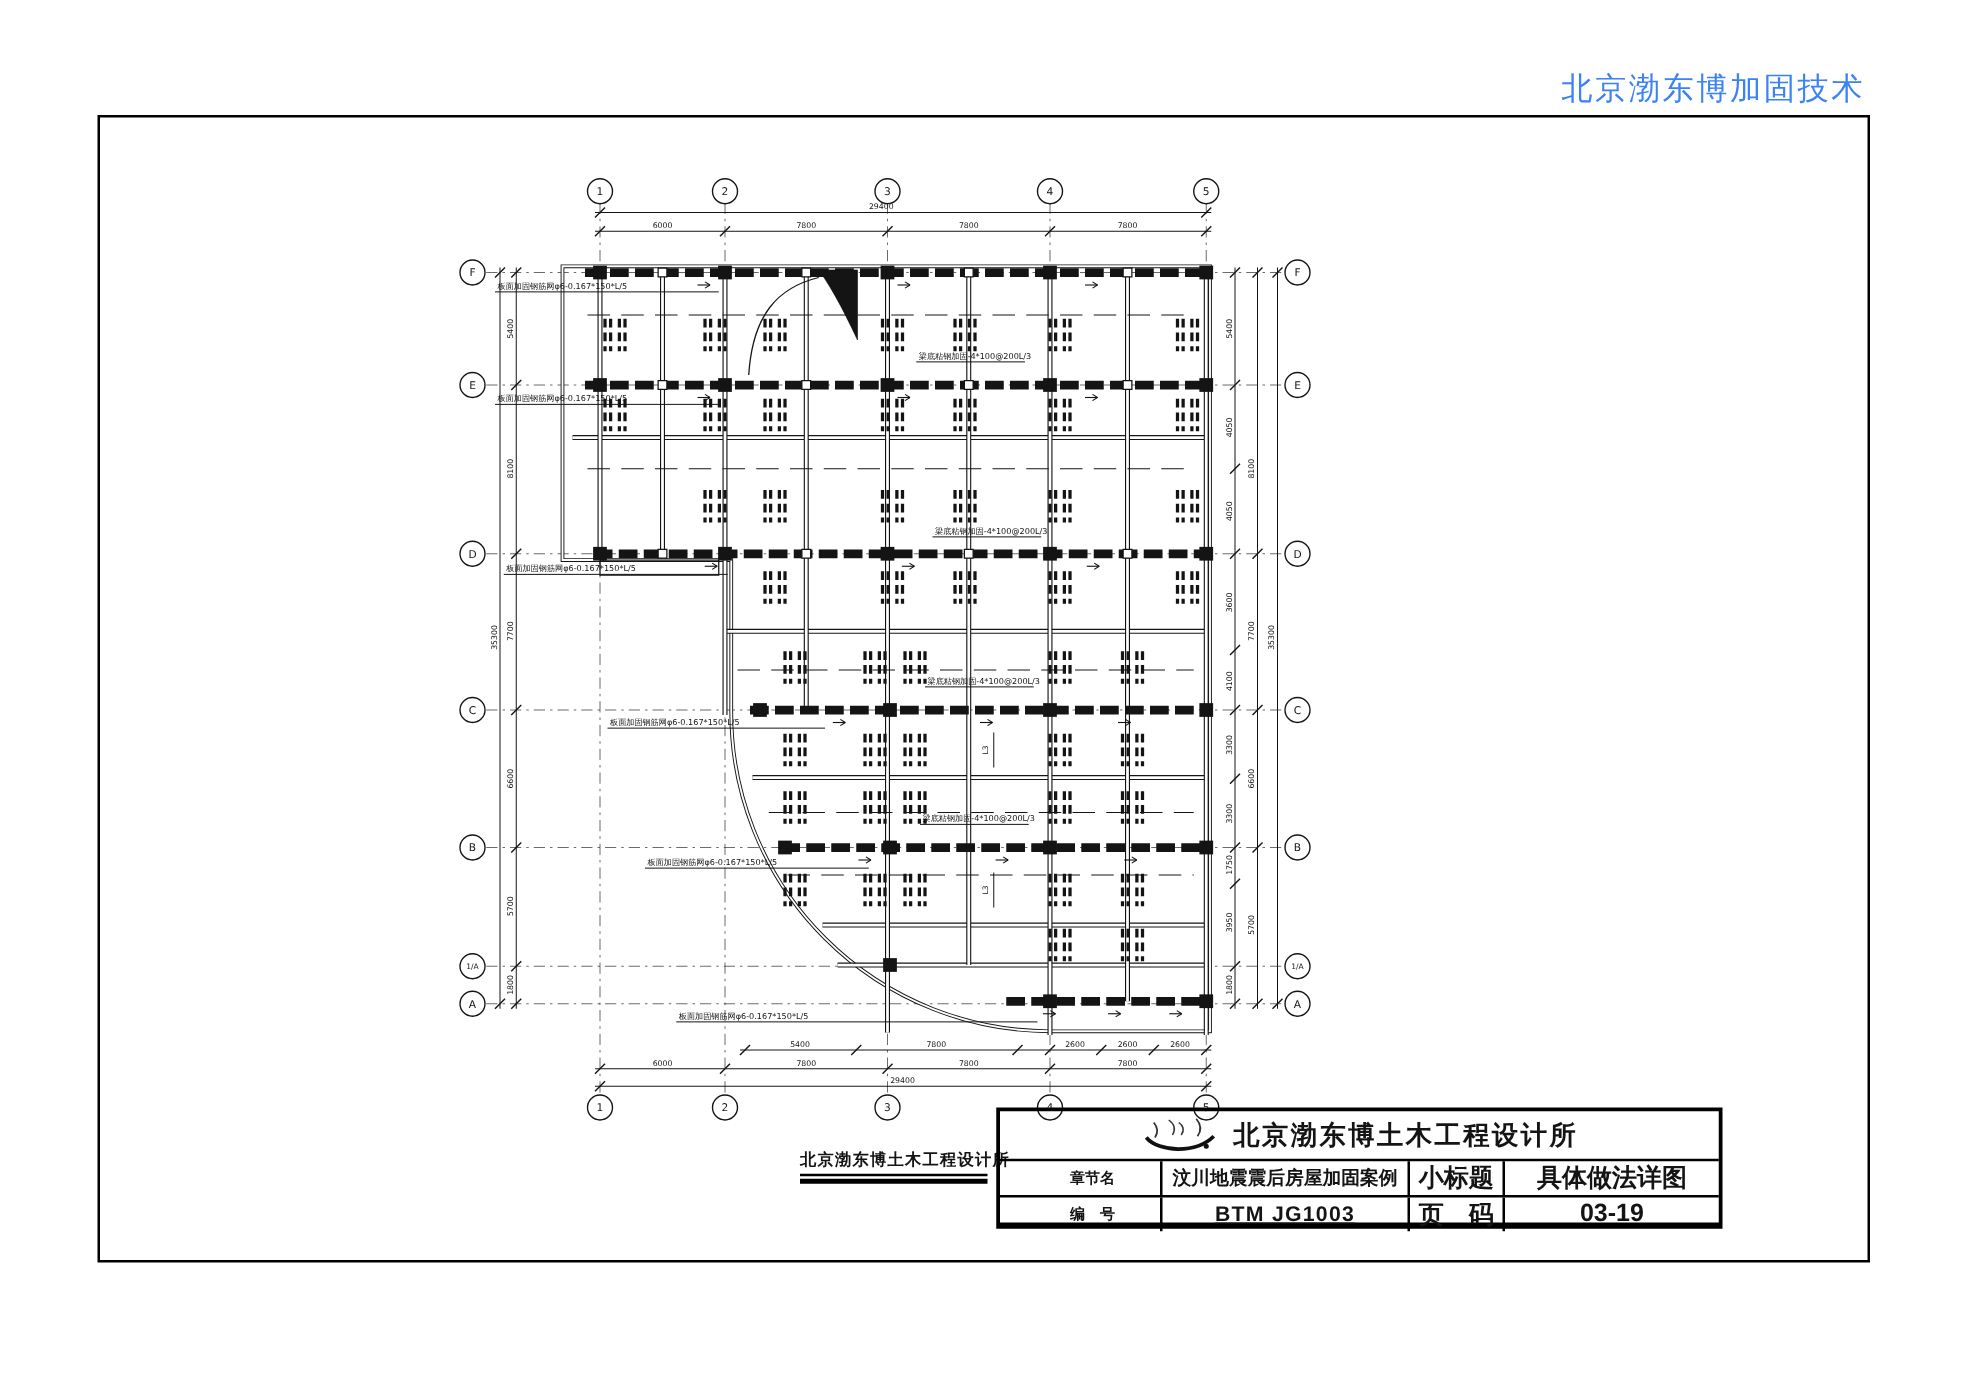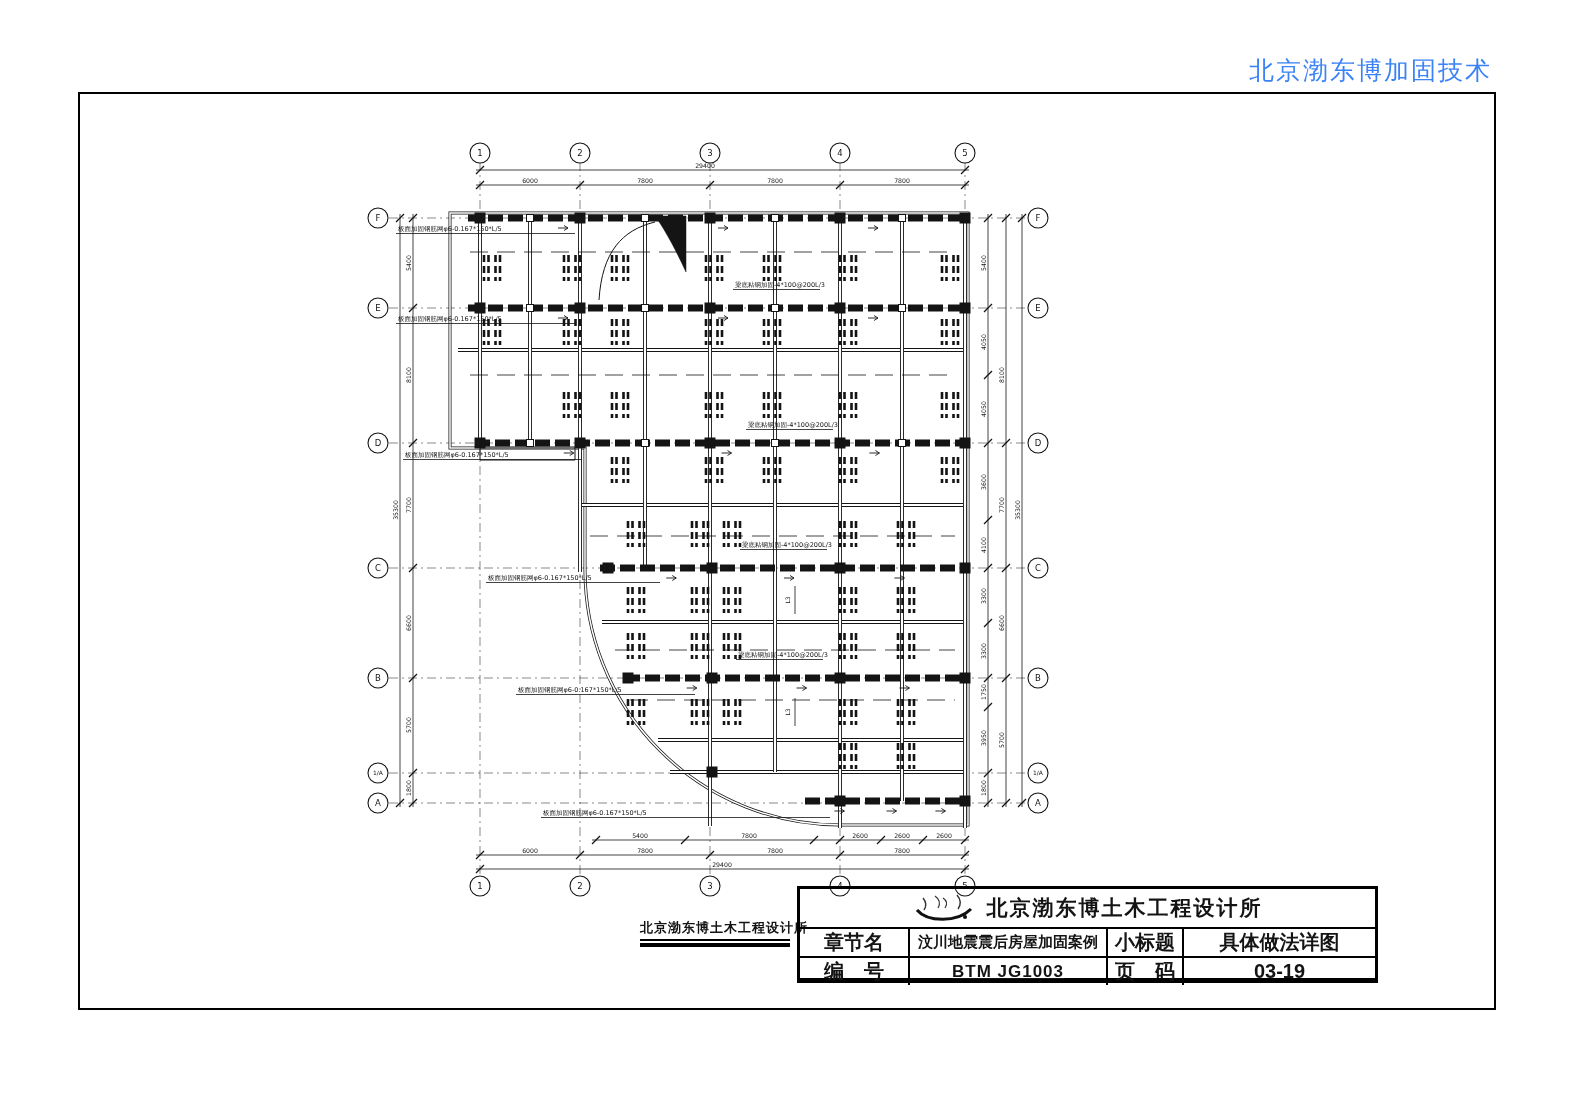--- a/index.html
+++ b/index.html
@@ -15,21 +15,21 @@
   .fig-title .u2{height:4px;background:#000;margin-top:2px;}
   .tb{position:absolute;left:797px;top:886px;width:581px;height:97px;border:3px solid #000;
       border-bottom-width:5px;box-sizing:border-box;display:flex;flex-direction:column;}
   .tb-r1{flex:0 0 38px;border-bottom:2px solid #000;display:flex;align-items:center;justify-content:center;gap:10px;}
   .tb-company{font-size:21px;font-weight:bold;letter-spacing:2px;}
   .tb-row{flex:1;display:flex;border-bottom:2px solid #000;}
   .tb-row:last-child{border-bottom:none;}
   .tb-cell{display:flex;align-items:center;justify-content:center;font-weight:bold;
            border-right:2px solid #000;box-sizing:border-box;}
   .tb-cell:last-child{border-right:none;}
-  .c1{width:110px;font-size:20px;}
+  .c1{width:110px;font-size:12px;margin-left:20px;}
   .c2{width:198px;font-size:15px;}
   .c3{width:76px;font-size:20px;}
   .c4{flex:1;font-size:20px;}
   .mono-code{font-family:"Liberation Sans",sans-serif;font-size:17px;font-weight:bold;letter-spacing:1px;text-decoration:underline;}
 </style>
 </head>
 <body>
 
 <div class="page">
 

